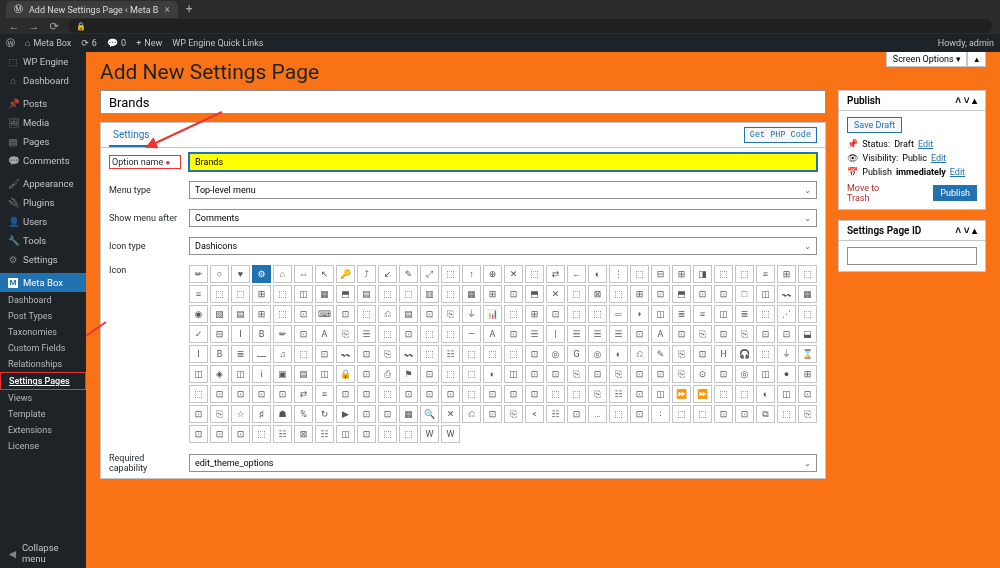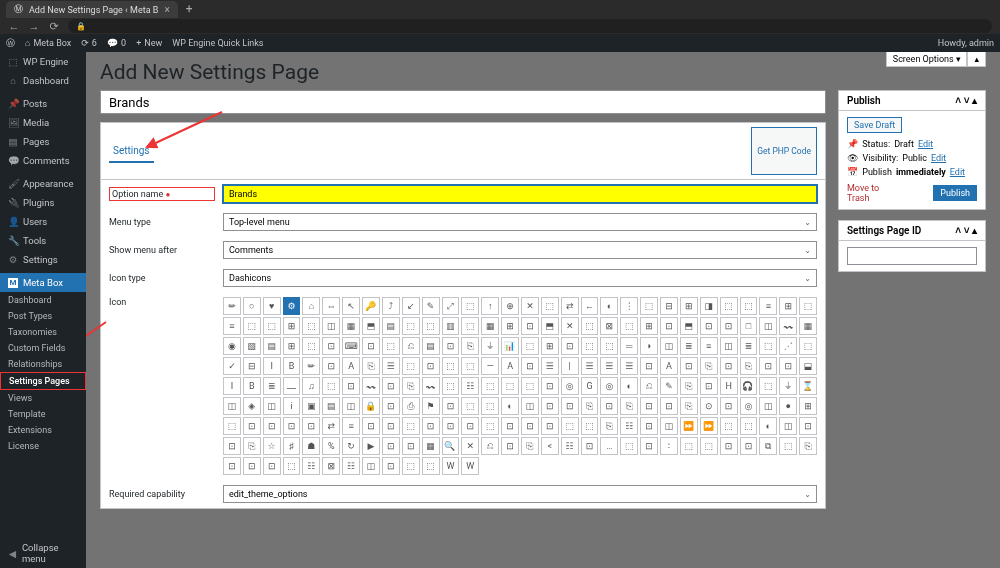--- a/index.html
+++ b/index.html
@@ -23,41 +23,41 @@
 
 
 .wp-body { display: flex; height: calc(568px - 34px - 18px); }
 .admin-menu { width: 86px; background: #1d2327; color: #c3c4c7; font-size: 9.5px; display: flex; flex-direction: column; overflow: hidden; }
 .menu-item { padding: 4px 8px; display: flex; align-items: center; gap: 5px; cursor: pointer; }
 .menu-item .ico { width: 10px; display: inline-block; text-align: center; opacity: 0.6; }
 .menu-sep { height: 4px; }
 .menu-current { background: #2271b1; color: #fff; }
 .submenu-item { padding: 3px 8px 3px 8px; font-size: 9px; cursor: pointer; color: #b4b9be; }
 .submenu-current { color: #fff; font-weight: 500; }
-.submenu-highlight { border: 1.5px solid #e33; }
+.submenu-highlight { border: 1.5px solid #e33; text-decoration: underline; }
 .collapse { margin-top: auto; }
 
-.content { flex: 1; padding: 8px 14px; overflow: auto; position: relative; background: #737373; }
+.content { flex: 1; padding: 8px 14px; overflow: auto; position: relative; background: #f97316; }
 .content-inner { display: flex; gap: 12px; }
 .main-col { flex: 1; min-width: 0; }
 .side-col { width: 148px; display: flex; flex-direction: column; gap: 10px; }
 
 h1.page-title { font-size: 21px; font-weight: 400; color: #1d2327; margin-bottom: 6px; }
 .title-input { width: 100%; border: 1px solid #8c8f94; background: #fff; padding: 4px 8px; font-size: 13px; height: 24px; }
 
 .postbox { background: #fff; border: 1px solid #c3c4c7; }
 .postbox-header { border-bottom: 1px solid #c3c4c7; padding: 4px 8px; display: flex; align-items: center; justify-content: space-between; font-size: 10px; font-weight: 600; }
 .postbox-body { padding: 6px 8px; font-size: 9px; }
 
 .settings-tabs { display: flex; border-bottom: 1px solid #c3c4c7; padding: 0 8px; align-items: center; justify-content: space-between; }
 .tab-nav { color: #2271b1; border-bottom: 2px solid #2271b1; padding: 5px 4px; font-size: 10px; }
-.getphp { border: 1px solid #2271b1; color: #2271b1; font-size: 8.5px; padding: 18px 5px; background: #f6f7f7; margin: 4px 0; cursor: pointer; }
+.getphp { border: 1px solid #2271b1; color: #2271b1; font-size: 8.5px; padding: 2px 5px; background: #f6f7f7; margin: 4px 0; cursor: pointer; font-family: Liberation Mono, monospace; }
 
 .field-row { display: flex; padding: 5px 8px; align-items: center; gap: 8px; }
-.field-label { width: 106px; font-size: 9px; color: #1d2327; flex-shrink: 0; }
+.field-label { width: 72px; font-size: 9px; color: #1d2327; flex-shrink: 0; }
 .field-label.req { border: 1.5px solid #e33; padding: 1px 2px; }
 .req-dot { color: #d63638; font-size: 8px; }
 .field-input { flex: 1; border: 1px solid #8c8f94; height: 18px; padding: 0 5px; font-size: 9px; background: #fff; }
 .field-input.focused { border: 1px solid #2271b1; outline: 1px solid #2271b1; }
 .field-input.highlight { background: #ffff00; }
 .field-select { flex: 1; border: 1px solid #8c8f94; height: 18px; padding: 0 5px; font-size: 9px; background: #fff; display: flex; align-items: center; justify-content: space-between; }
 .chev { font-size: 8px; color: #666; }
 
 .icon-grid { display: grid; grid-template-columns: repeat(30, 1fr); gap: 2px; }
 .icon-cell { border: 1px solid #c3c4c7; background: #fff; height: 18px; display: flex; align-items: center; justify-content: center; font-size: 9px; color: #555; cursor: pointer; }

